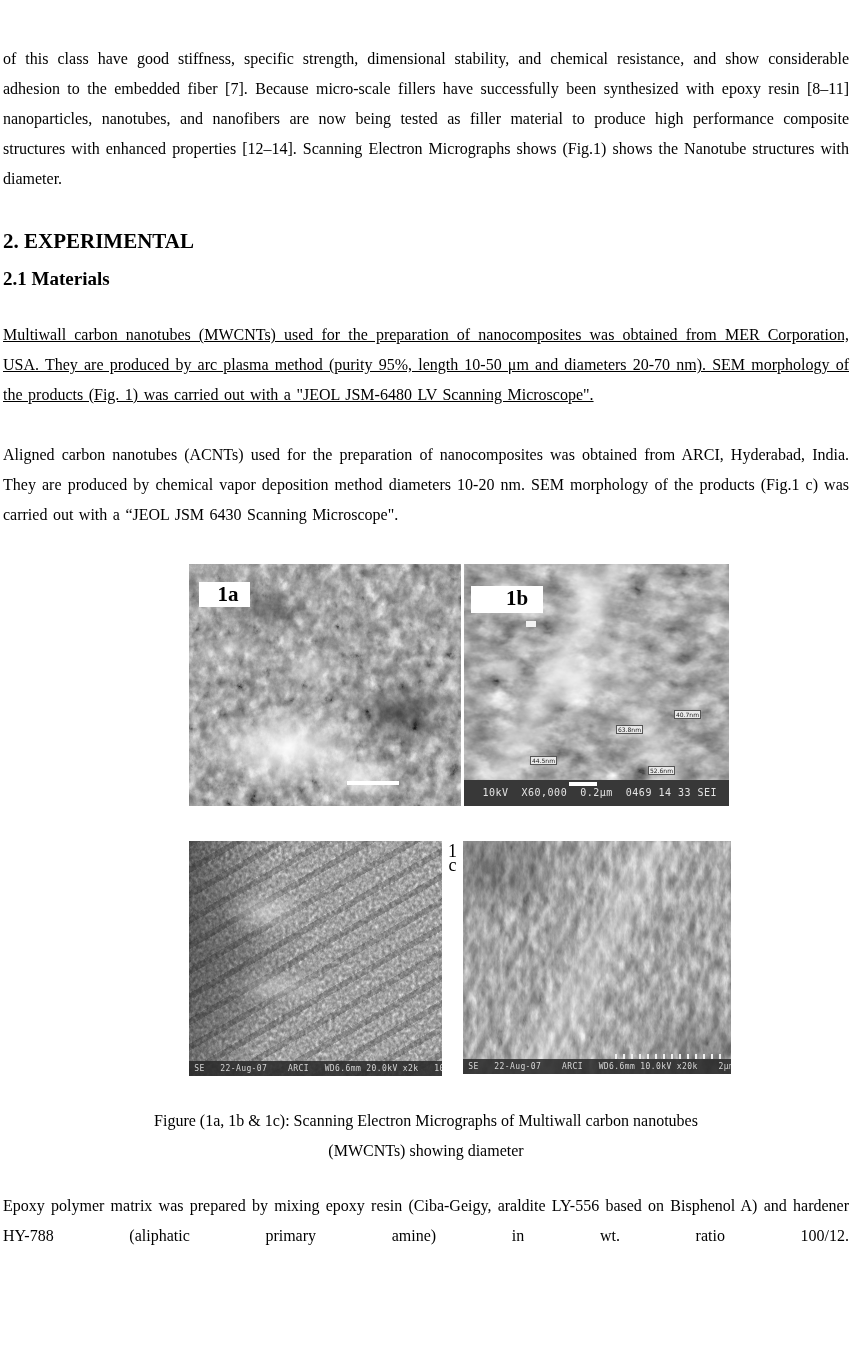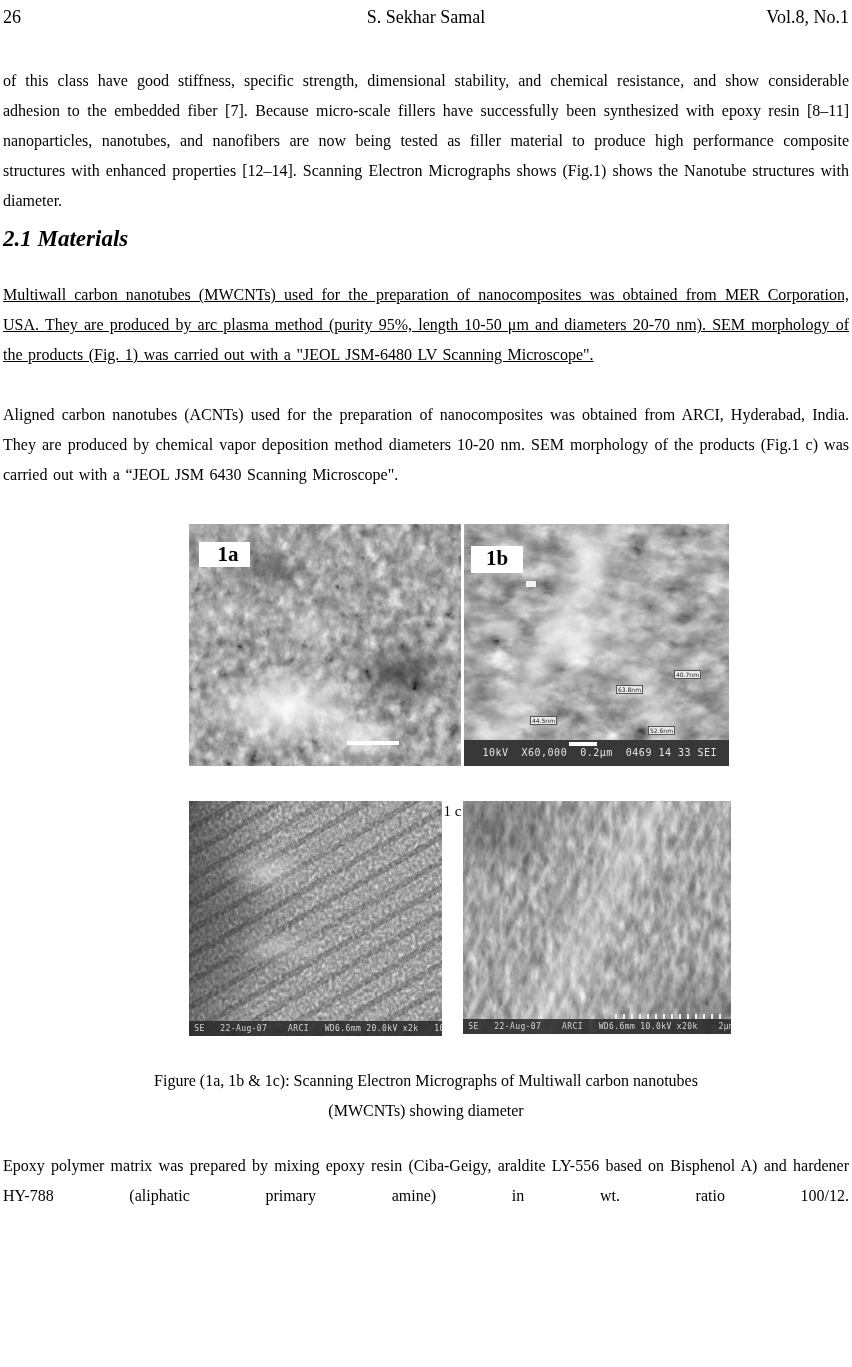--- a/index.html
+++ b/index.html
@@ -16,36 +16,36 @@
   
   .para{
     font-size:16px;line-height:30px;text-align:justify;word-spacing:1.5px;
     margin:0;
   }
   .p1{margin-top:38px;}
   .p2{margin-top:26px;text-decoration:underline;}
   .p3{margin-top:30px;}
   .p4{margin-top:25px;text-align-last:justify;}
   .h-a{font-size:21px;font-weight:bold;margin:32px 0 0 0;line-height:30px;}
-  .h-b{font-size:23px;font-weight:bold;margin:8px 0 4px 0;line-height:30px;font-style:italic;}
+  .h-b{font-size:19px;font-weight:bold;margin:8px 0 4px 0;line-height:30px;}
   
   .figrow{display:flex;align-items:flex-start;margin-left:186px;}
   .row1{margin-top:34px;}
   .row2{margin-top:35px;}
   .sem{position:relative;overflow:hidden;background:#6e6e6e;flex:none;text-align:center;}
   .sem svg{position:absolute;left:0;top:0;}
   .ov{position:absolute;left:0;top:0;right:0;bottom:0;pointer-events:none;}
   .screen{mix-blend-mode:screen;}
   .mult{mix-blend-mode:multiply;}
   .sem-label{
     position:absolute;background:#fff;color:#000;font-weight:bold;
     font-family:"Liberation Serif",serif;z-index:4;
   }
   .lab-a{left:10px;top:18px;width:44px;height:25px;font-size:21px;padding-left:7px;}
-  .lab-b{left:7px;top:22px;width:52px;height:27px;font-size:21px;padding-left:0;}
+  .lab-b{left:7px;top:22px;width:52px;height:27px;font-size:21px;padding-left:20px;}
   .banner{
     position:absolute;left:0;right:0;bottom:0;z-index:3;
     font-family:"DejaVu Sans Mono",monospace;white-space:pre;overflow:hidden;
   }
   .banner-top{height:26px;line-height:26px;font-size:10px;color:#e4e4e4;letter-spacing:0.5px;}
   .ban-a{background:#4a4a4a;}
   .ban-b{background:#383838;}
   .banner-bot{height:15px;line-height:15px;font-size:8px;color:#d6d6d6;background:rgba(42,42,42,0.88);letter-spacing:0.4px;}
   .scalebar{position:absolute;height:4px;background:#fff;z-index:4;}
   .bar-a{left:158px;bottom:21px;width:52px;}
@@ -53,36 +53,32 @@
   .tag{
     position:absolute;background:#e9e9e9;color:#222;border:1px solid #555;
     font-family:"DejaVu Sans",sans-serif;font-size:6px;line-height:7px;
     padding:0 1px;z-index:3;white-space:nowrap;
   }
   .chip{position:absolute;background:#f2f2f2;z-index:3;}
   .ticks{
     position:absolute;right:6px;bottom:15px;width:110px;height:5px;z-index:4;
     background:repeating-linear-gradient(90deg,#f0f0f0 0 2px,transparent 2px 8px);
   }
-  .gap2{width:21px;flex:none;text-align:center;font-size:15px;line-height:14px;padding-top:3px;}
+  .gap2{width:21px;flex:none;text-align:center;font-size:18px;line-height:14px;padding-top:3px;}
   .caption{font-size:16px;line-height:30px;text-align:center;margin-top:30px;}
 </style>
 </head>
 <body>
 
 <div class="page">
 
-  <div class="hdr">
-    <span class="l">26</span>
-    <span class="c">S. Sekhar Samal</span>
-    <span class="r">Vol.8, No.1</span>
-  </div>
 
   <p class="para p1">of this class have good stiffness, specific strength, dimensional stability, and chemical resistance, and show considerable adhesion to the embedded fiber [7]. Because micro-scale fillers have successfully been synthesized with epoxy resin [8–11] nanoparticles, nanotubes, and nanofibers are now being tested as filler material to produce high performance composite structures with enhanced properties [12–14]. Scanning Electron Micrographs shows (Fig.1) shows the Nanotube structures with diameter.</p>
 
+  <h2 class="h-a">2. EXPERIMENTAL</h2>
   <h3 class="h-b">2.1 Materials</h3>
 
   <p class="para p2">Multiwall carbon nanotubes (MWCNTs) used for the preparation of nanocomposites was obtained from MER Corporation, USA. They are produced by arc plasma method (purity 95%, length 10-50 μm and diameters 20-70 nm). SEM morphology of the products (Fig. 1) was carried out with a "JEOL JSM-6480 LV Scanning Microscope".</p>
 
   <p class="para p3">Aligned carbon nanotubes (ACNTs) used for the preparation of nanocomposites was obtained from ARCI, Hyderabad, India. They are produced by chemical vapor deposition method diameters 10-20 nm. SEM morphology of the products (Fig.1 c) was carried out with a “JEOL JSM 6430 Scanning Microscope".</p>
 
   <div class="figrow row1">
 
     <div class="sem" style="width:272px;height:242px;margin-right:3px;">
       <svg width="272" height="242" viewBox="0 0 272 242" preserveAspectRatio="none">

